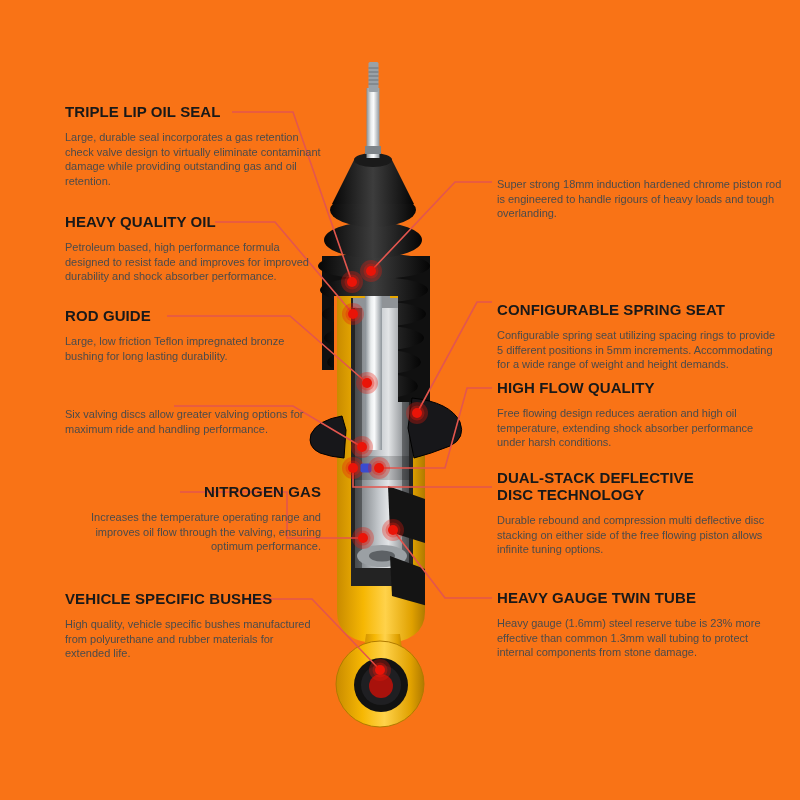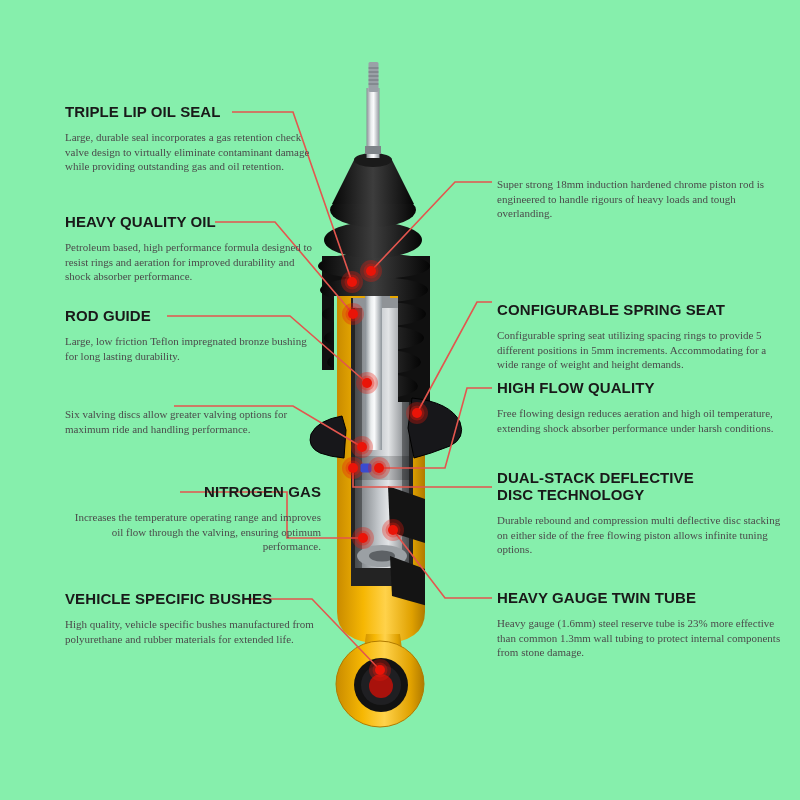--- a/index.html
+++ b/index.html
@@ -1,24 +1,24 @@
 <!DOCTYPE html>
 <html><head>
 <meta charset="utf-8">
 <style>
   html,body{margin:0;padding:0;background:#fff;}
-  .stage{position:relative;width:800px;height:800px;background:#86efac;overflow:hidden;
+  .stage{position:relative;width:800px;height:800px;background:#f97316;overflow:hidden;
          font-family:"Liberation Sans",sans-serif;}
   .art,.leads{position:absolute;left:0;top:0;width:800px;height:800px;}
   .callout{position:absolute;}
   .callout.left{left:65px;width:256px;}
   .callout.right{left:497px;width:285px;}
   .callout h3{margin:0;font-size:15px;font-weight:bold;color:#191919;line-height:17px;
               letter-spacing:.1px;white-space:pre-line;}
-  .callout p{margin:10px 0 0 0;font-size:11px;color:#4b4b4b;line-height:14.5px;font-family:Liberation Serif, serif;}
+  .callout p{margin:10px 0 0 0;font-size:11px;color:#4b4b4b;line-height:14.5px;}
 </style>
 </head>
 <body>
 
 <div class="stage">
 
   <svg class="art" viewBox="0 0 800 800">
     <defs>
       <linearGradient id="chrome" x1="0" y1="0" x2="1" y2="0">
         <stop offset="0" stop-color="#878e94"></stop>
@@ -194,21 +194,21 @@
       </g>
     </svg>
 
   <div id="callouts">
       <div class="callout left" style="top: 103px;">
         <h3>TRIPLE LIP OIL SEAL</h3>
         <p>Large, durable seal incorporates a gas retention check valve design to virtually eliminate contaminant damage while providing outstanding gas and oil retention.</p>
       </div>
       <div class="callout left" style="top: 213px;">
         <h3>HEAVY QUALITY OIL</h3>
-        <p>Petroleum based, high performance formula designed to resist rings and aeration for improved durability and shock absorber performance.</p>
+        <p>Petroleum based, high performance formula designed to resist fade and improves for improved durability and shock absorber performance.</p>
       </div>
       <div class="callout left" style="top: 307px;">
         <h3>ROD GUIDE</h3>
         <p>Large, low friction Teflon impregnated bronze bushing for long lasting durability.</p>
       </div>
       <div class="callout left" style="top: 397px;">
         <p>Six valving discs allow greater valving options for maximum ride and handling performance.</p>
       </div>
       <div class="callout left" style="top: 483px; text-align: right;">
         <h3>NITROGEN GAS</h3>

